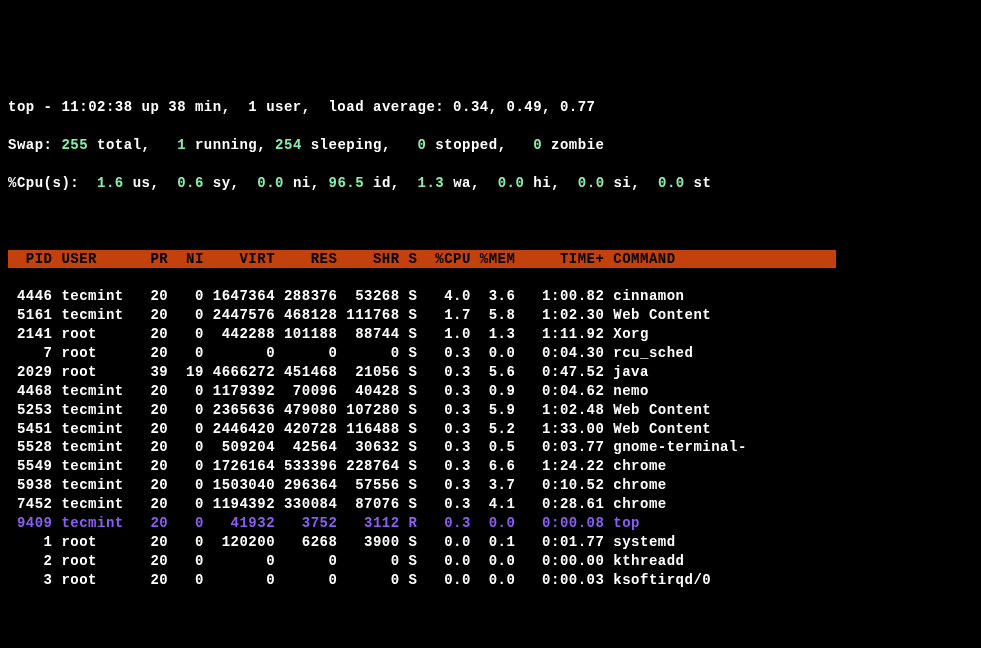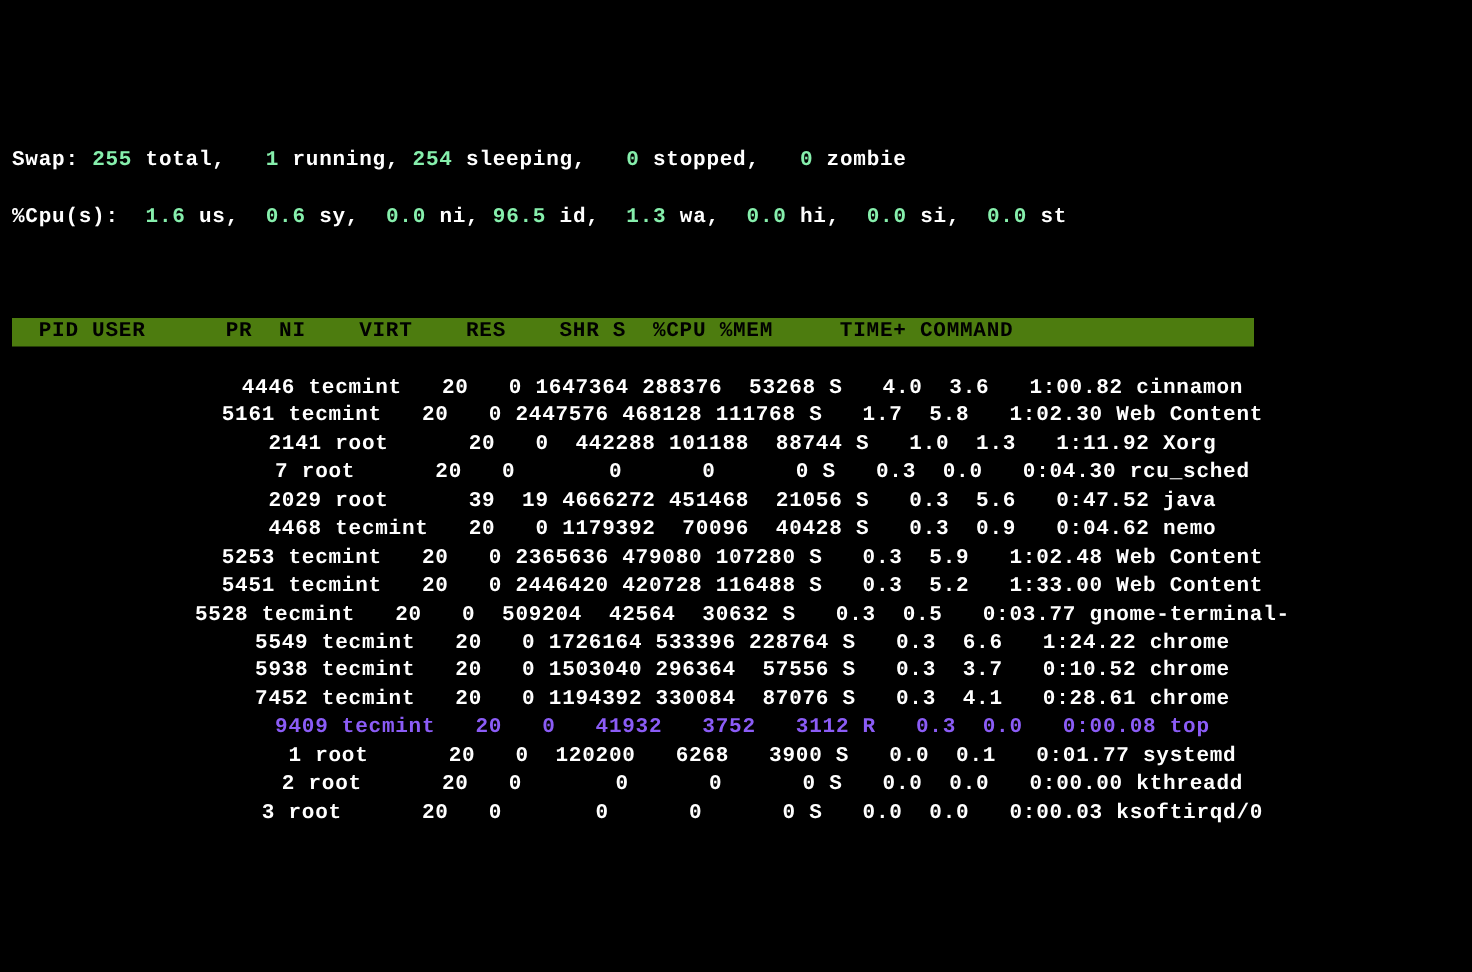--- a/index.html
+++ b/index.html
@@ -10,34 +10,35 @@
       font-size: 14px;
       font-weight: bold;
       padding: 4px 8px;
       white-space: pre;
       letter-spacing: 0.5px;
       line-height: 1.35;
     }
     .header-line { white-space: pre; }
     .dim { color: #86efac; }
     .table-header {
-      background: #4d7c0f;
+      background: #c2410c;
       color: #000;
       white-space: pre;
       display: inline-block;
     }
     .running-row { color: #8b5cf6; }
-    .row { white-space: pre; text-align: center; }
+    .row { white-space: pre; }
   </style>
 </head>
 <body>
 
 
 
 <div>
+<div class="header-line"><span>top - </span><span>11:02:38</span><span> up 38 min,  1 user,  load average: 0.34, 0.49, 0.77</span></div>
 <div class="header-line"><span>Swap:</span> <span class="dim">255</span><span> total,   </span><span class="dim">1</span><span> running, </span><span class="dim">254</span><span> sleeping,   </span><span class="dim">0</span><span> stopped,   </span><span class="dim">0</span><span> zombie</span></div>
 <div class="header-line"><span>%Cpu(s):  </span><span class="dim">1.6</span><span> us,  </span><span class="dim">0.6</span><span> sy,  </span><span class="dim">0.0</span><span> ni, </span><span class="dim">96.5</span><span> id,  </span><span class="dim">1.3</span><span> wa,  </span><span class="dim">0.0</span><span> hi,  </span><span class="dim">0.0</span><span> si,  </span><span class="dim">0.0</span><span> st</span></div>
 <div> </div>
 <div><span class="table-header">  PID USER      PR  NI    VIRT    RES    SHR S  %CPU %MEM     TIME+ COMMAND                  </span></div>
 <div id="process-list"><div class="row"> 4446 tecmint   20   0 1647364 288376  53268 S   4.0  3.6   1:00.82 cinnamon</div><div class="row"> 5161 tecmint   20   0 2447576 468128 111768 S   1.7  5.8   1:02.30 Web Content</div><div class="row"> 2141 root      20   0  442288 101188  88744 S   1.0  1.3   1:11.92 Xorg</div><div class="row">    7 root      20   0       0      0      0 S   0.3  0.0   0:04.30 rcu_sched</div><div class="row"> 2029 root      39  19 4666272 451468  21056 S   0.3  5.6   0:47.52 java</div><div class="row"> 4468 tecmint   20   0 1179392  70096  40428 S   0.3  0.9   0:04.62 nemo</div><div class="row"> 5253 tecmint   20   0 2365636 479080 107280 S   0.3  5.9   1:02.48 Web Content</div><div class="row"> 5451 tecmint   20   0 2446420 420728 116488 S   0.3  5.2   1:33.00 Web Content</div><div class="row"> 5528 tecmint   20   0  509204  42564  30632 S   0.3  0.5   0:03.77 gnome-terminal-</div><div class="row"> 5549 tecmint   20   0 1726164 533396 228764 S   0.3  6.6   1:24.22 chrome</div><div class="row"> 5938 tecmint   20   0 1503040 296364  57556 S   0.3  3.7   0:10.52 chrome</div><div class="row"> 7452 tecmint   20   0 1194392 330084  87076 S   0.3  4.1   0:28.61 chrome</div><div class="row running-row"> 9409 tecmint   20   0   41932   3752   3112 R   0.3  0.0   0:00.08 top</div><div class="row">    1 root      20   0  120200   6268   3900 S   0.0  0.1   0:01.77 systemd</div><div class="row">    2 root      20   0       0      0      0 S   0.0  0.0   0:00.00 kthreadd</div><div class="row">    3 root      20   0       0      0      0 S   0.0  0.0   0:00.03 ksoftirqd/0</div></div>
 </div>
 
 
 
 

